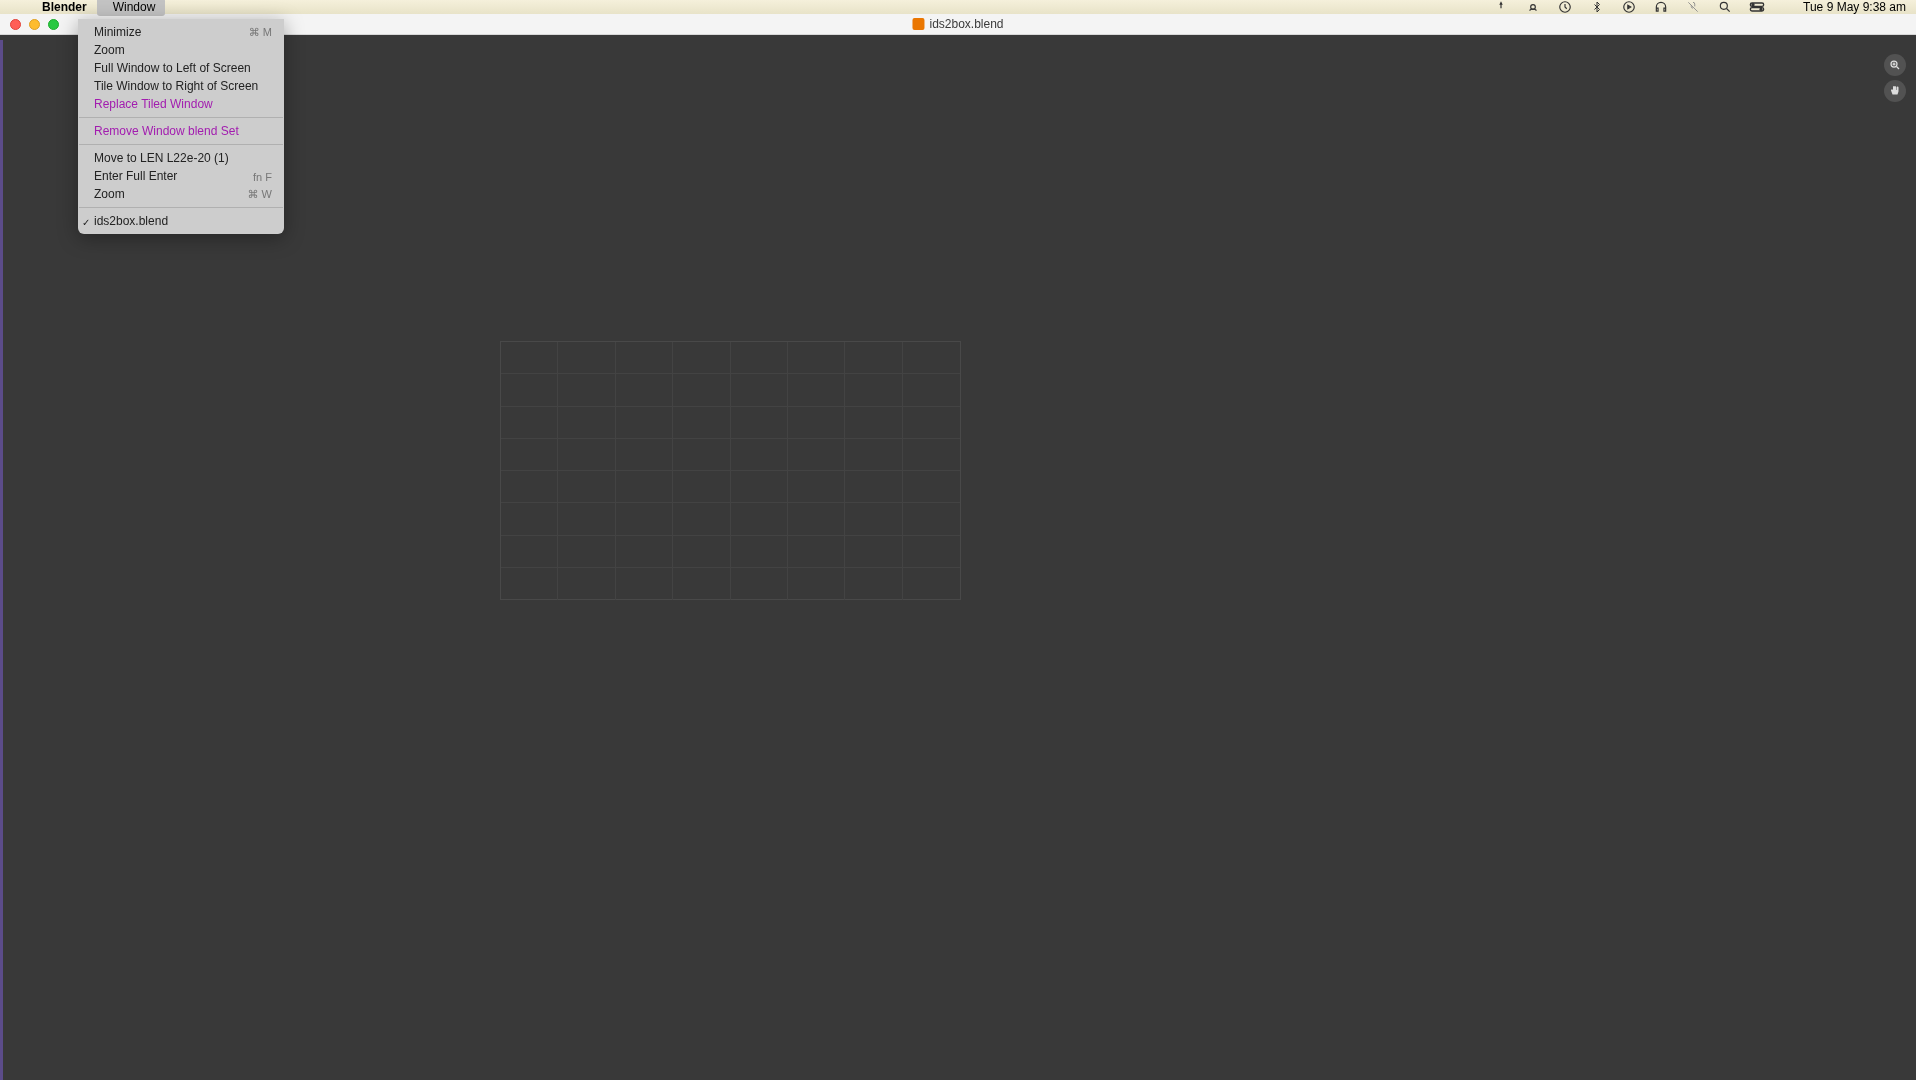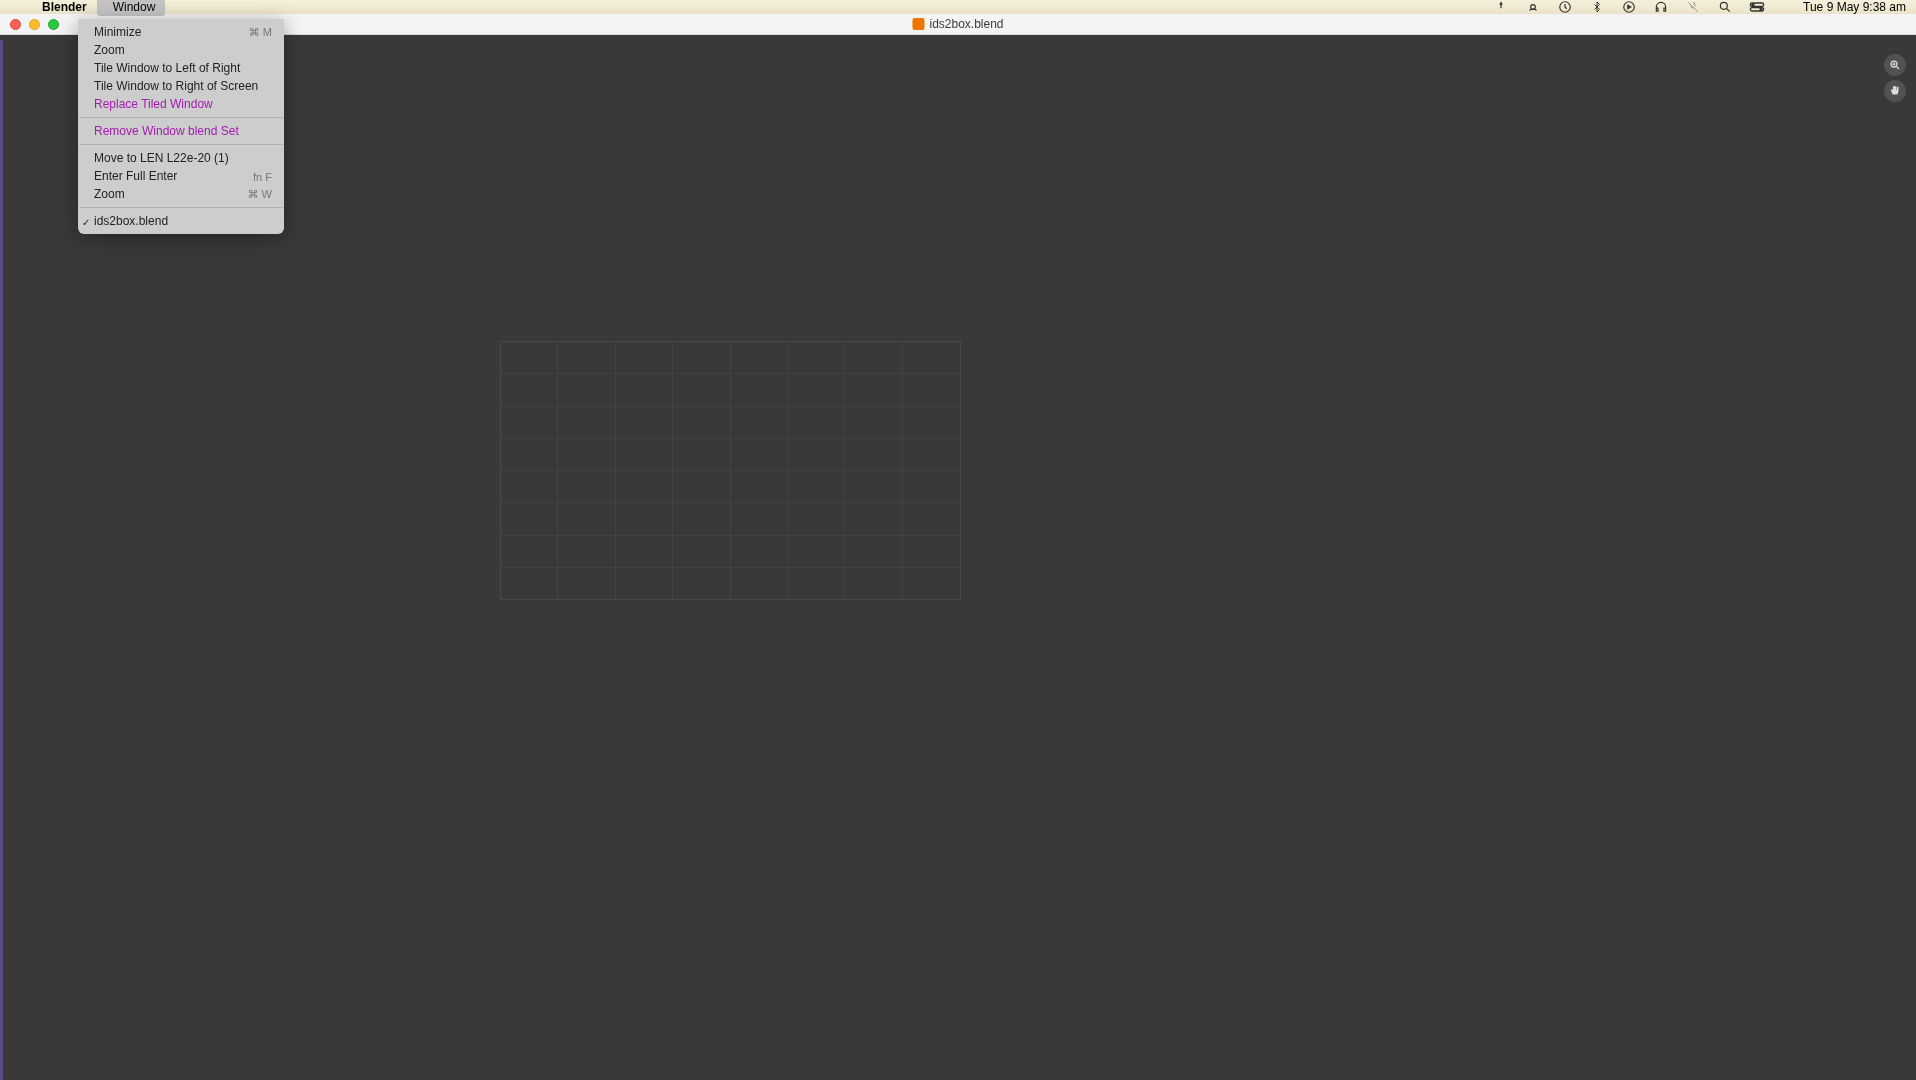--- a/index.html
+++ b/index.html
@@ -284,21 +284,21 @@
 
 <div class="dropdown">
   <div class="dd-item">
     <span>Minimize</span>
     <span class="dd-shortcut">⌘ M</span>
   </div>
   <div class="dd-item">
     <span>Zoom</span>
   </div>
   <div class="dd-item">
-    <span>Tile Window to Left of Right</span>
+    <span>Full Window to Left of Screen</span>
   </div>
   <div class="dd-item">
     <span>Tile Window to Right of Screen</span>
   </div>
   <div class="dd-item disabled">
     <span>Replace Tiled Window</span>
   </div>
   <div class="dd-sep"></div>
   <div class="dd-item disabled">
     <span>Remove Window blend Set</span>

